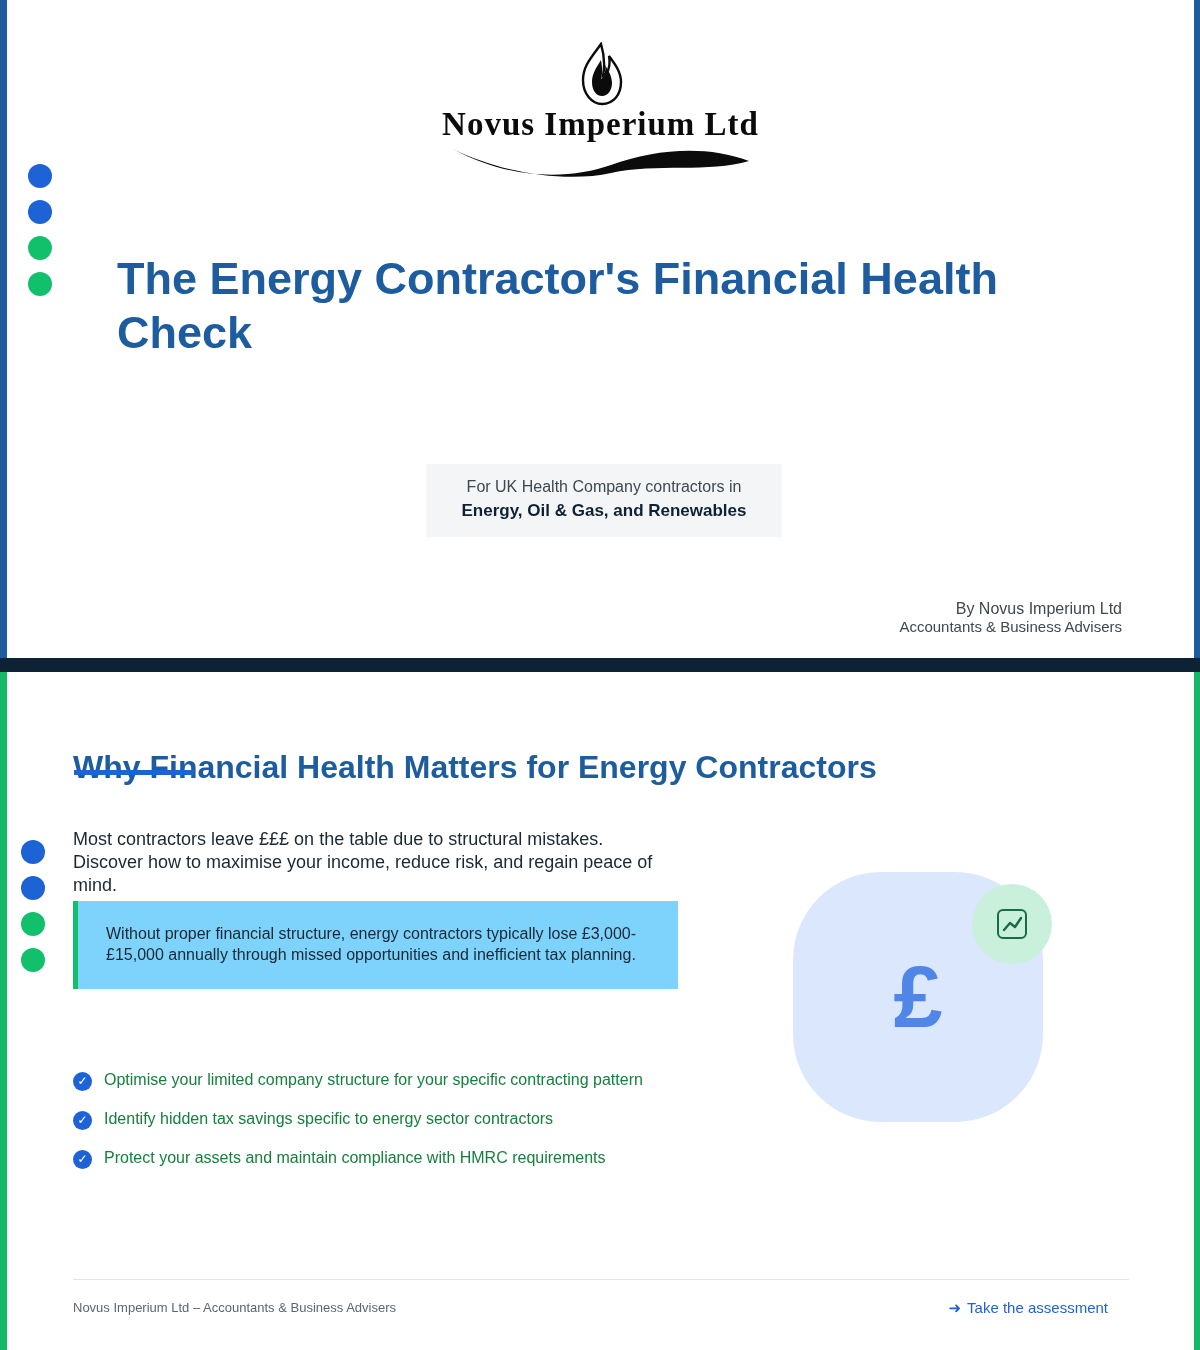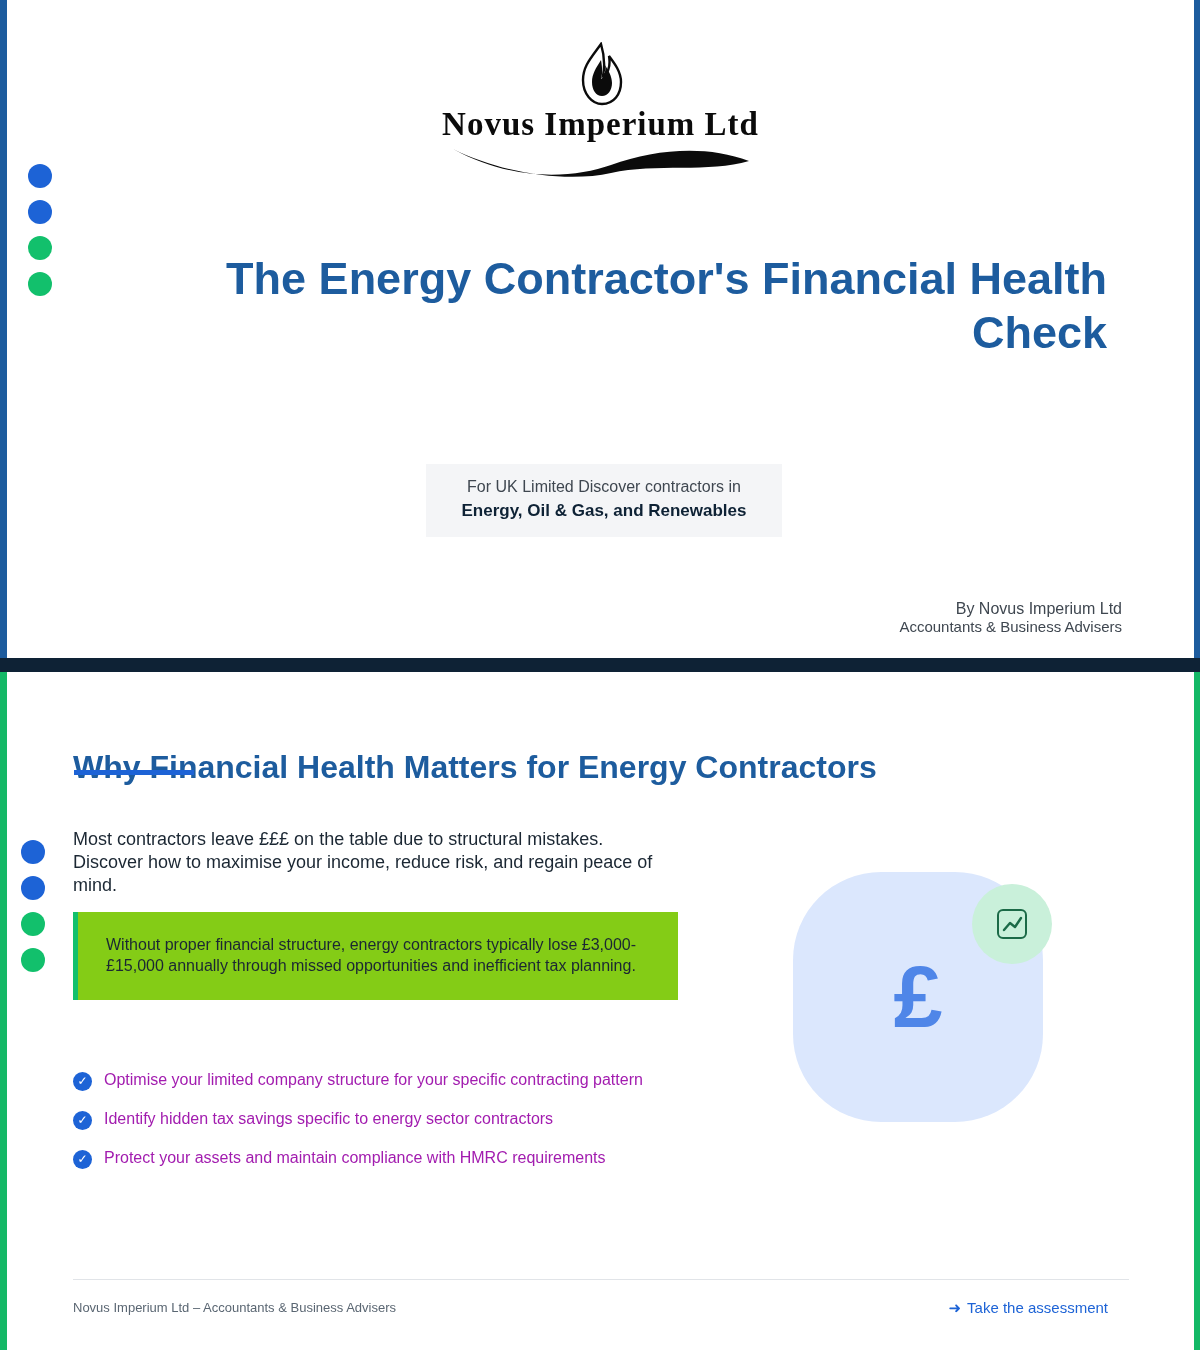--- a/index.html
+++ b/index.html
@@ -106,21 +106,21 @@
   .logo-swoosh {
     display: block;
     margin: -4px auto 0;
   }
 
   .cover-title {
     position: absolute;
     left: 110px;
     top: 222px;
     width: 990px;
-    text-align: right;
+    text-align: left;
     font-size: 45px;
     line-height: 54px;
     font-weight: bold;
     color: #1d5c9e;
   }
   .cover-sub {
     position: absolute;
     left: 110px;
     top: 366px;
     width: 990px;
@@ -194,23 +194,23 @@
     top: 138px;
     width: 600px;
     font-size: 18px;
     line-height: 23px;
     color: #1b2733;
   }
 
   .quote-box {
     position: absolute;
     left: 66px;
-    top: 240px;
+    top: 229px;
     width: 605px;
-    background: #84cc16;
+    background: #7dd3fc;
     border-left: 5px solid #12c06c;
     box-sizing: border-box;
     padding: 22px 26px 24px 28px;
   }
   .quote-box p {
     margin: 0;
     font-size: 16px;
     line-height: 21px;
     color: #1b2733;
   }
@@ -235,21 +235,21 @@
     color: #fff;
     font-size: 12px;
     line-height: 19px;
     text-align: center;
     margin-right: 12px;
     margin-top: 2px;
   }
   .check-text {
     font-size: 16px;
     line-height: 20px;
-    color: #a21caf;
+    color: #15803d;
   }
 
   
   .illus {
     position: absolute;
     left: 786px;
     top: 200px;
     width: 250px;
     height: 250px;
     background: #dbe7fd;
@@ -330,21 +330,21 @@
     <div class="dot-col dot-col-cover">
       <span class="dot blue"></span>
       <span class="dot blue"></span>
       <span class="dot green"></span>
       <span class="dot green"></span>
     </div>
 
     <h1 class="cover-title">The Energy Contractor's Financial Health Check</h1>
 
     <div class="cover-badge">
-      <div class="line1">For UK Limited Discover contractors in</div>
+      <div class="line1">For UK Health Company contractors in</div>
       <div class="line2">Energy, Oil &amp; Gas, and Renewables</div>
     </div>
 
     <div class="cover-author">
       <div class="a1">By Novus Imperium Ltd</div>
       <div class="a2">Accountants &amp; Business Advisers</div>
     </div>
   </section>
 
   <div class="divider-dark"></div>

